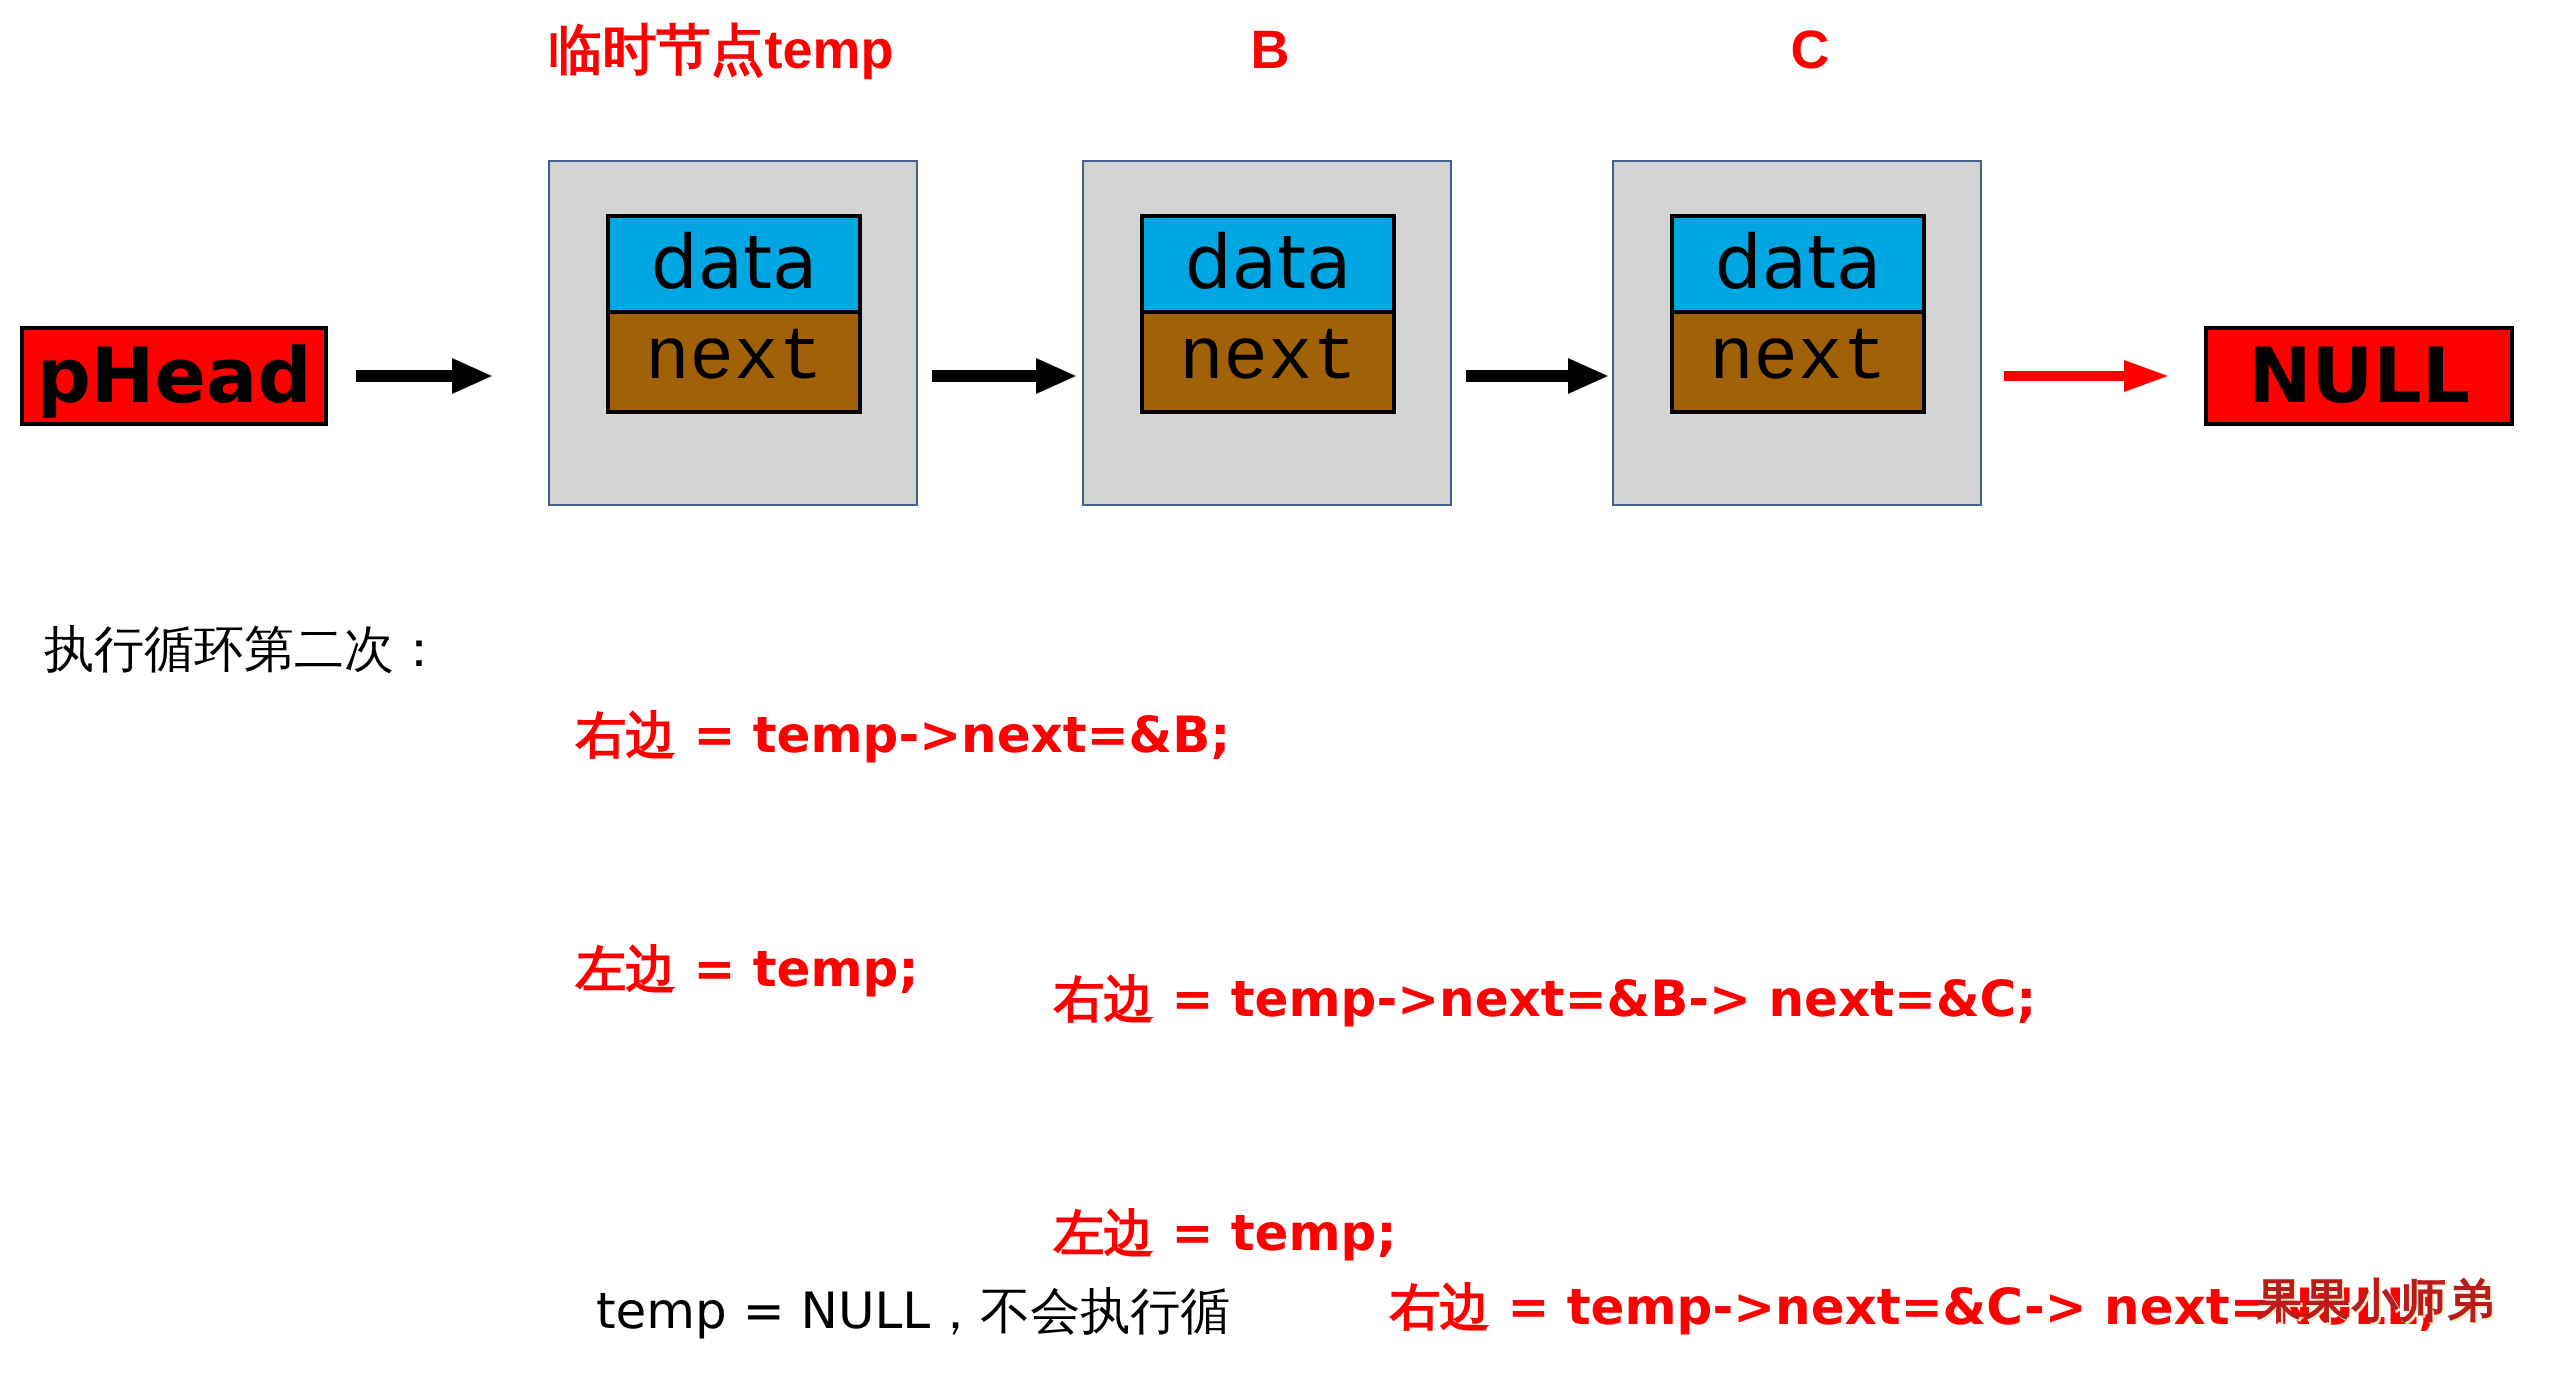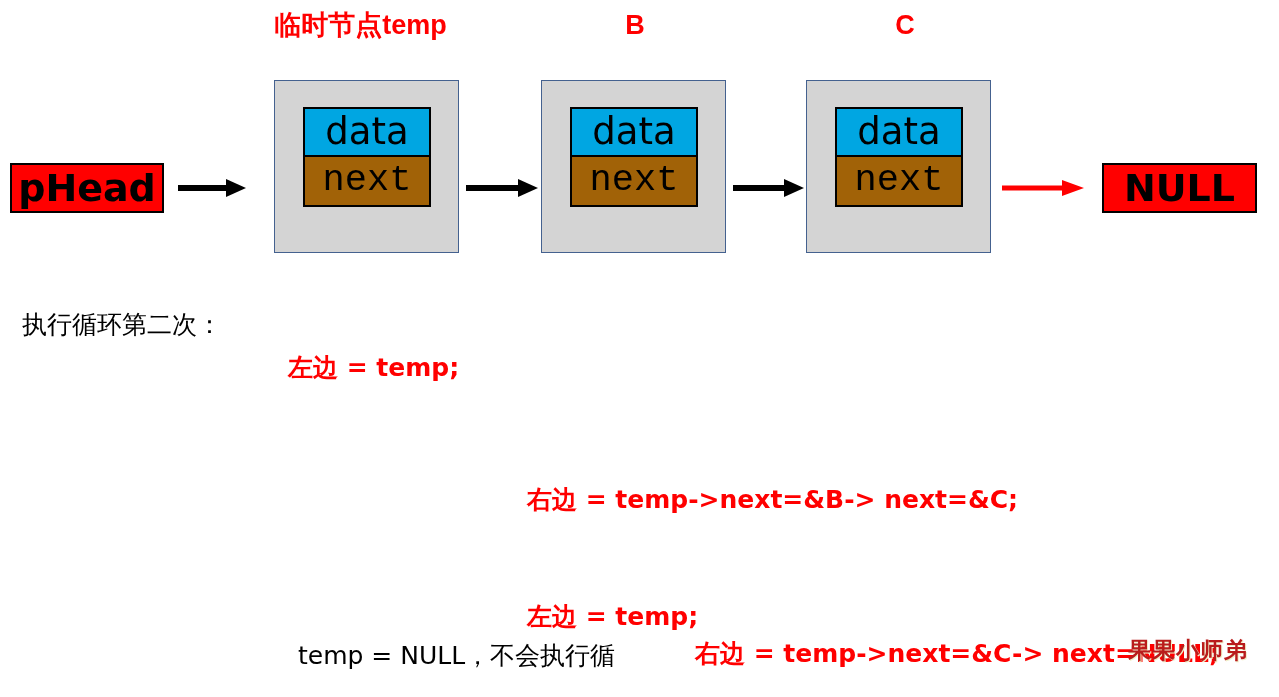--- a/index.html
+++ b/index.html
@@ -174,20 +174,21 @@
     <svg width="86" height="20" viewBox="0 0 86 20">
       <line x1="0" y1="10" x2="64" y2="10" stroke="#ff0000" stroke-width="5"></line>
       <polygon points="60,2 82,10 60,18" fill="#ff0000"></polygon>
     </svg>
   </div>
 
   <div class="term-box" style="left:1058px;top:163px;width:155px;height:50px;line-height:46px;margin-left:44px;">NULL</div>
 
   <div class="expl-black" style="left:22px;top:308px;">执行循环第二次：</div>
   <div class="expl-red" style="left:288px;top:270px;">
+    <span class="ln">右边 = temp-&gt;next=&amp;B;</span>
     <span class="ln">左边 = temp;</span>
   </div>
 
   <div class="expl-red" style="left:527px;top:402px;">
     <span class="ln">右边 = temp-&gt;next=&amp;B-&gt; next=&amp;C;</span>
     <span class="ln">左边 = temp;</span>
     
   </div>
 
   <div class="expl-black" style="left:298px;top:558px;line-height:39px;">

